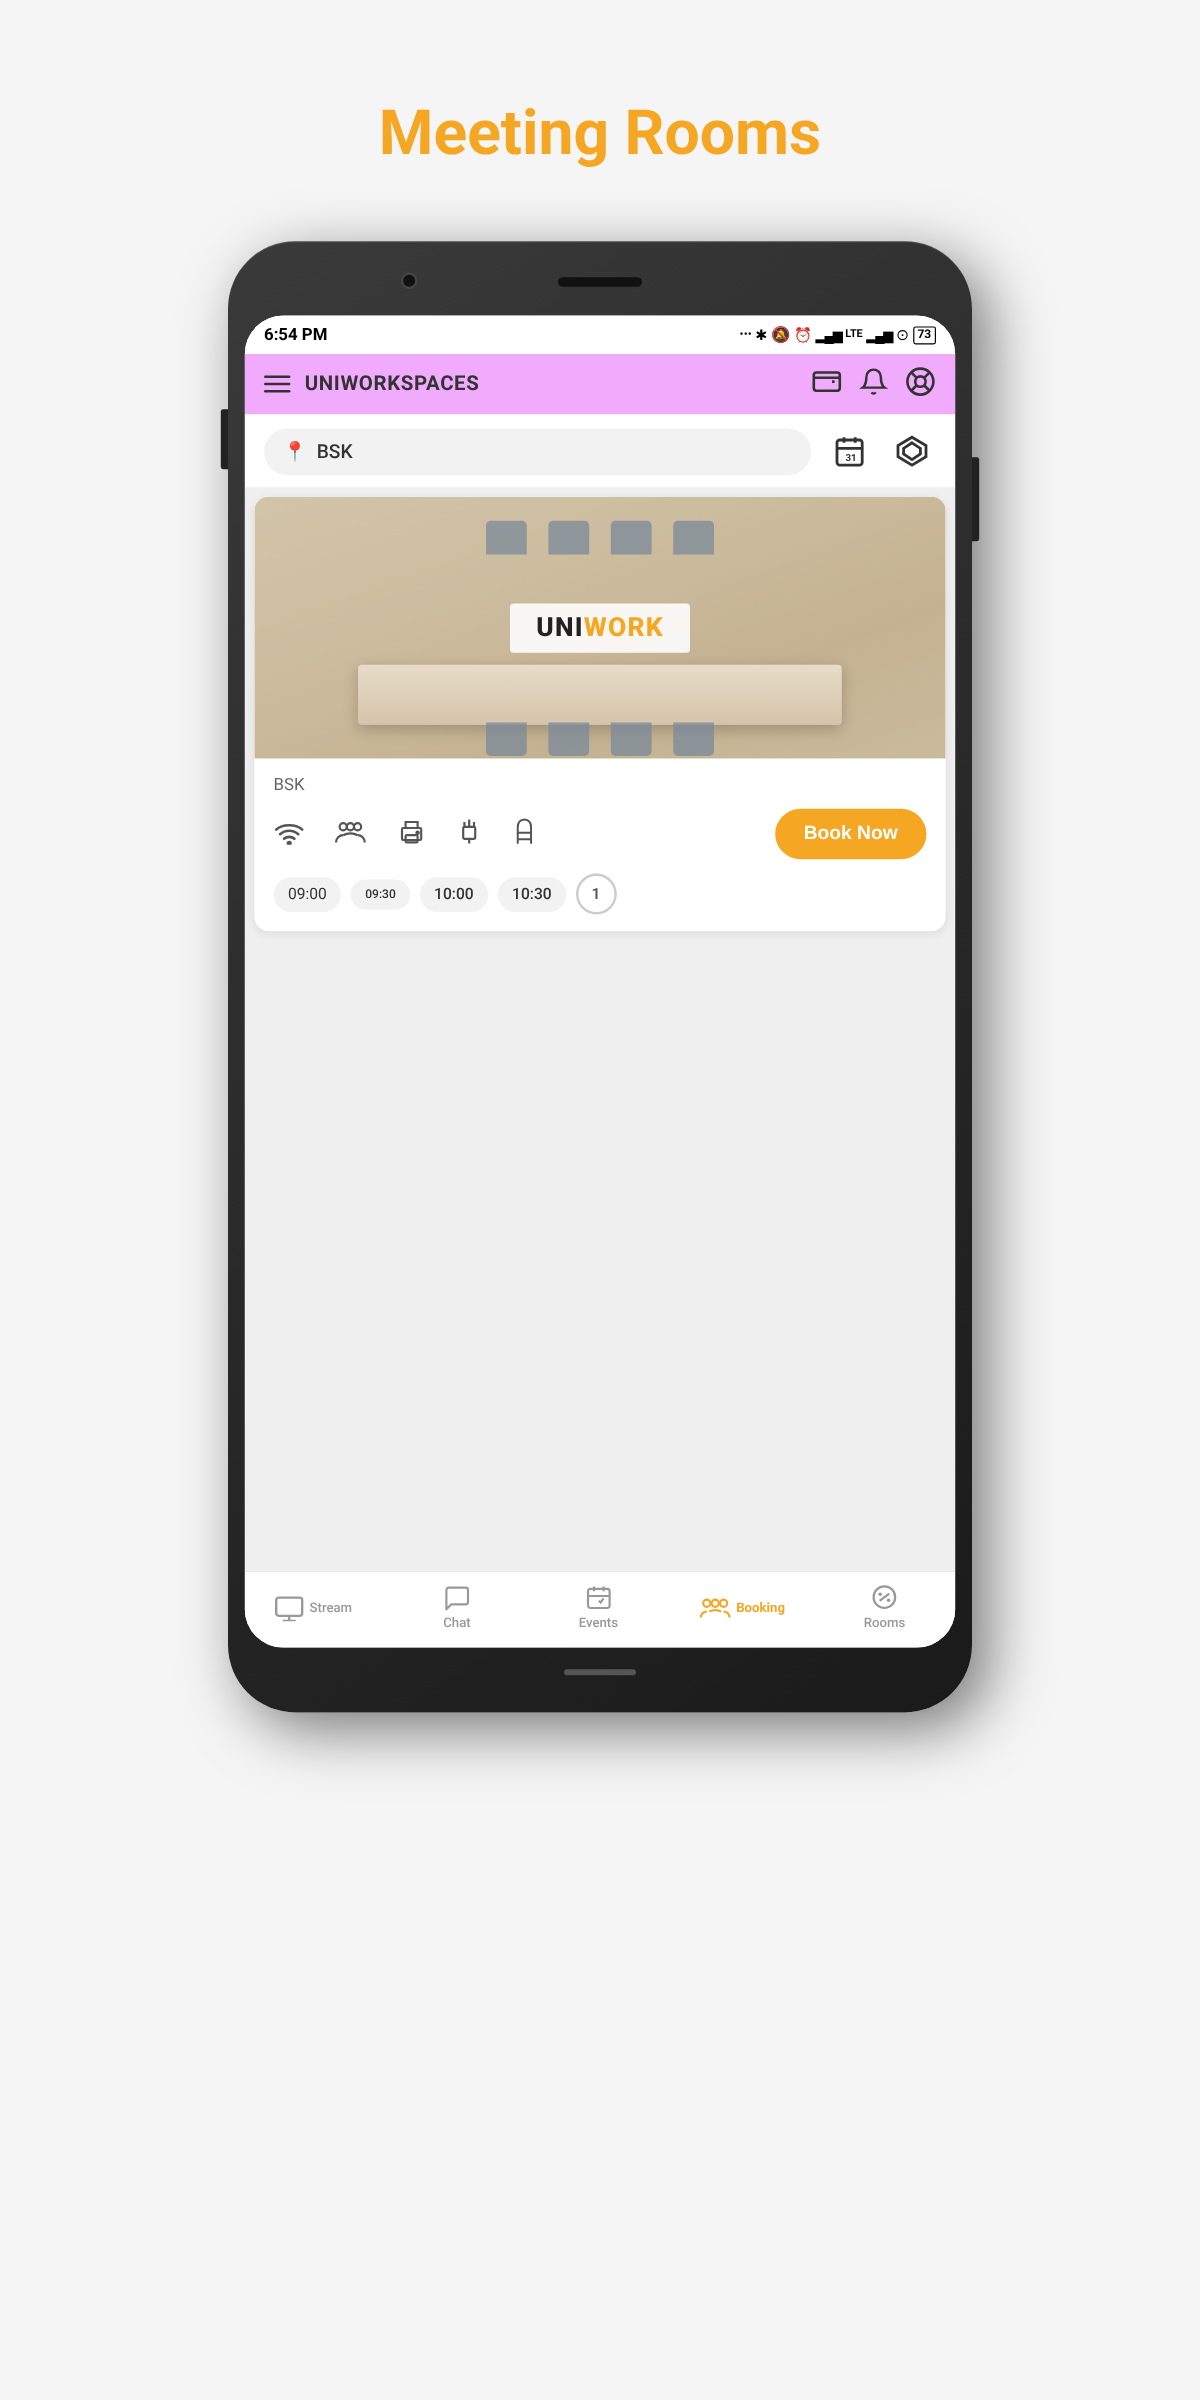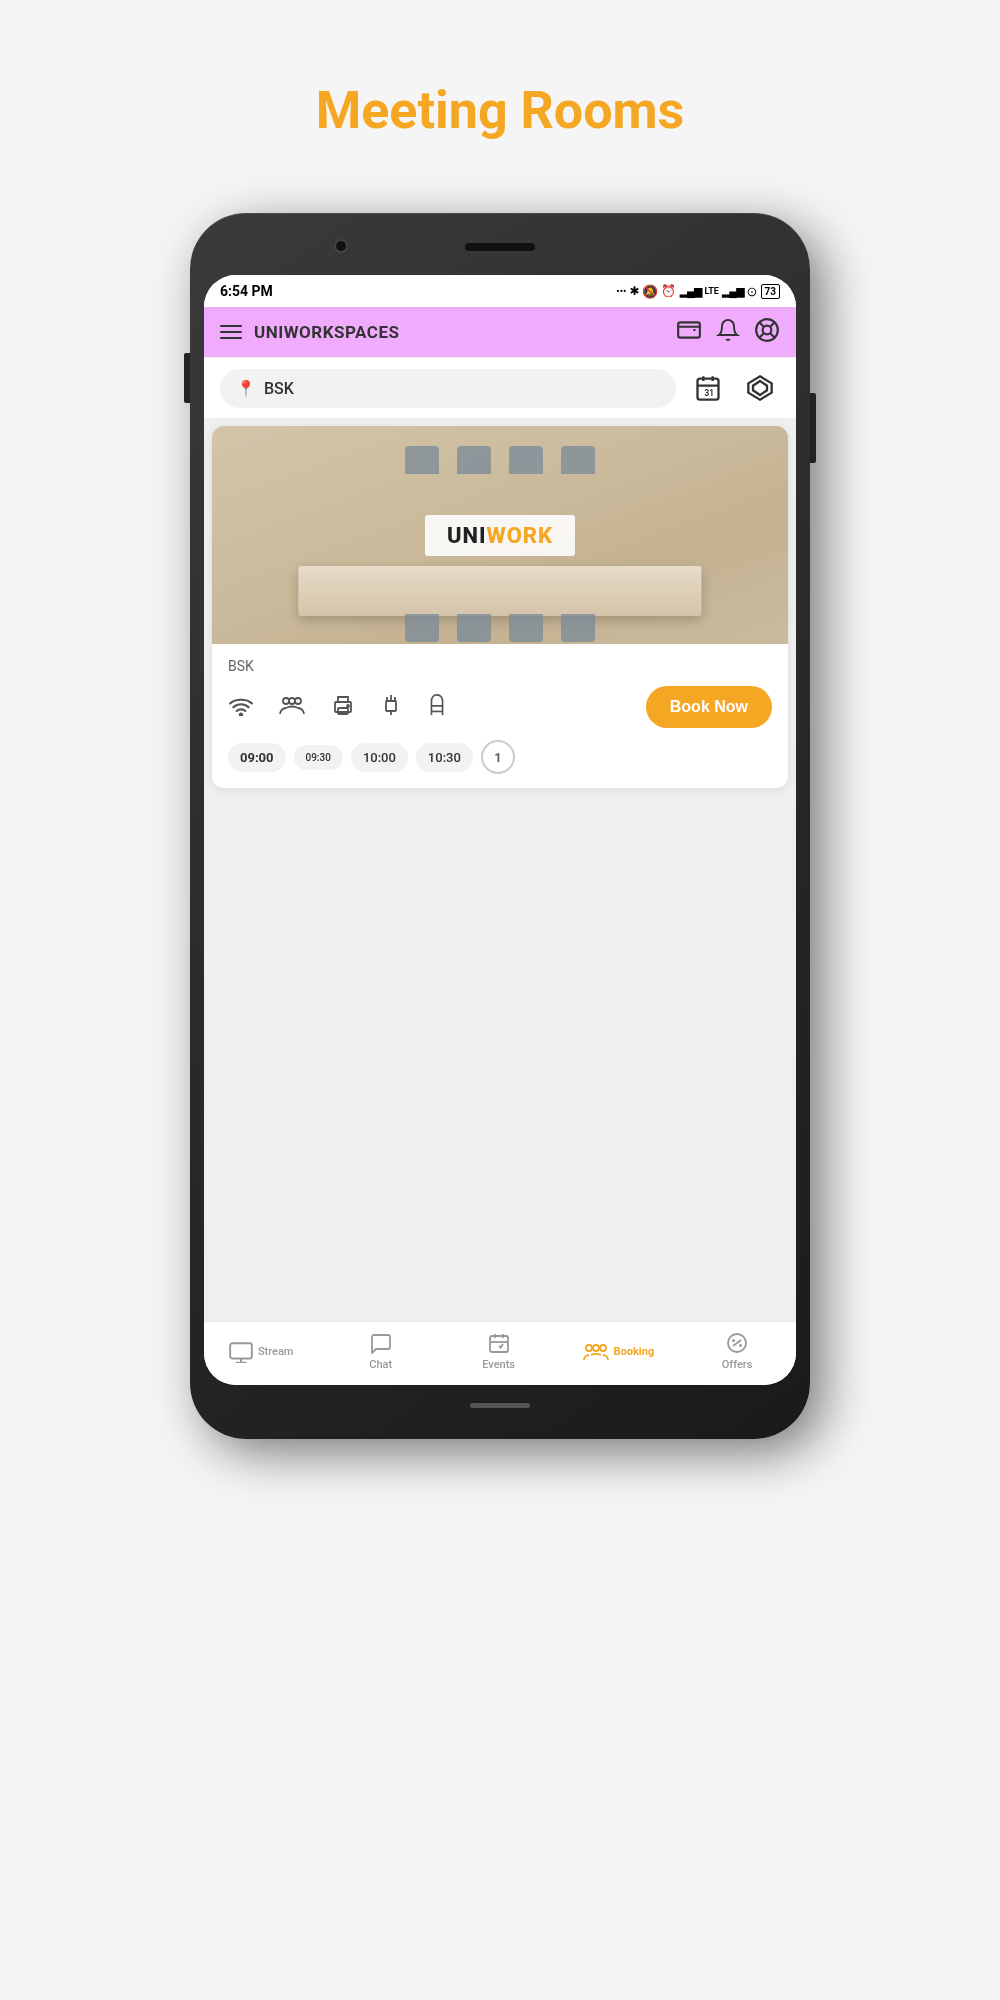--- a/index.html
+++ b/index.html
@@ -8,21 +8,21 @@
       height: 2000px;
       background: #f5f5f5;
       font-family: 'Roboto', Arial, sans-serif;
       overflow: hidden;
       position: relative;
     }
   </style>
 </head>
 <body>
 
-<div style="text-align:center; padding: 80px 60px 56px;">
+<div style="text-align:center; padding: 80px 60px 44px;">
   <div style="font-size:52px; font-weight:700; color:#F5A623; margin-bottom:16px;">Meeting Rooms</div>
 </div>
 
 <div style="display:flex; justify-content:center; padding-bottom:40px;">
 
   <div style="width:620px; background:linear-gradient(145deg,#3a3a3a,#1a1a1a); border-radius:56px; padding:14px; box-shadow:14px 14px 50px rgba(0,0,0,0.5), inset 0 1px 0 rgba(255,255,255,0.1); position:relative;">
 
     <div style="position:absolute; left:-6px; top:140px; width:6px; height:50px; background:#222; border-radius:2px 0 0 2px;"></div>
     <div style="position:absolute; right:-6px; top:180px; width:6px; height:70px; background:#222; border-radius:0 2px 2px 0;"></div>
 
@@ -192,21 +192,21 @@
                   <line x1="3" y1="14" x2="3" y2="24"></line>
                   <line x1="15" y1="14" x2="15" y2="24"></line>
                   <line x1="3" y1="20" x2="15" y2="20"></line>
                 </svg>
               </div>
 
               <button style="margin-left:auto; background:#F5A623; color:#fff; border:none; border-radius:28px; padding:12px 24px; font-size:16px; font-weight:600; cursor:pointer; white-space:nowrap;">Book Now</button>
             </div>
 
             <div style="display:flex; gap:8px; align-items:center;">
-              <div style="background:#f2f2f2; border-radius:20px; padding:7px 12px; font-size:13px; color:#333; font-weight:700; cursor:pointer;">
+              <div style="background:#f2f2f2; border-radius:20px; padding:7px 12px; font-size:13px; color:#333; font-weight:400; cursor:pointer;">
                 <span>09:00</span>
               </div>
               <div style="background:#f2f2f2; border-radius:20px; padding:7px 12px; font-size:10px; color:#333; font-weight:500; cursor:pointer;">
                 <span>09:30</span>
               </div>
               <div style="background:#f2f2f2; border-radius:20px; padding:7px 12px; font-size:13px; color:#333; font-weight:500; cursor:pointer;">
                 <span>10:00</span>
               </div>
               <div style="background:#f2f2f2; border-radius:20px; padding:7px 12px; font-size:13px; color:#333; font-weight:500; cursor:pointer;">
                 <span>10:30</span>
@@ -263,21 +263,21 @@
         </div>
 
         <div style="display:flex; flex-direction:column; align-items:center; gap:4px; cursor:pointer; min-width:70px;">
           <svg width="26" height="22" viewBox="0 0 24 22" fill="none" stroke="#999" stroke-width="1.8">
             <circle cx="12" cy="11" r="9"></circle>
             <path d="M8 8h.01M16 14h.01"></path>
             <line x1="16" y1="8" x2="8" y2="14"></line>
             <circle cx="8.5" cy="8.5" r="1.5" fill="#999" stroke="none"></circle>
             <circle cx="15.5" cy="13.5" r="1.5" fill="#999" stroke="none"></circle>
           </svg>
-          <span style="font-size:11px; color:#999; font-weight:500;">Offers</span>
+          <span style="font-size:11px; color:#999; font-weight:500;">Rooms</span>
         </div>
 
       </div>
 
     </div>
 
     <div style="height:40px; display:flex; align-items:center; justify-content:center;">
       <div style="width:60px; height:5px; background:#555; border-radius:3px;"></div>
     </div>
 

